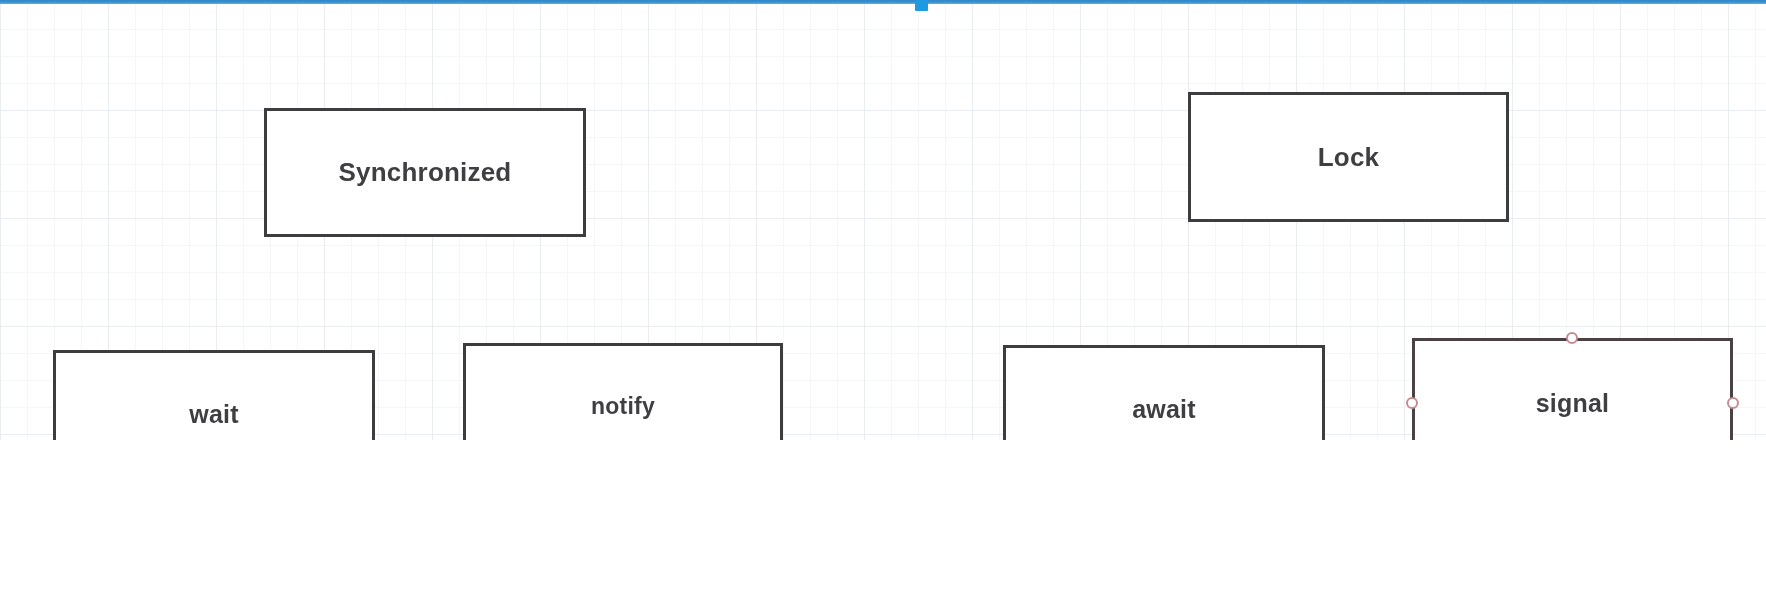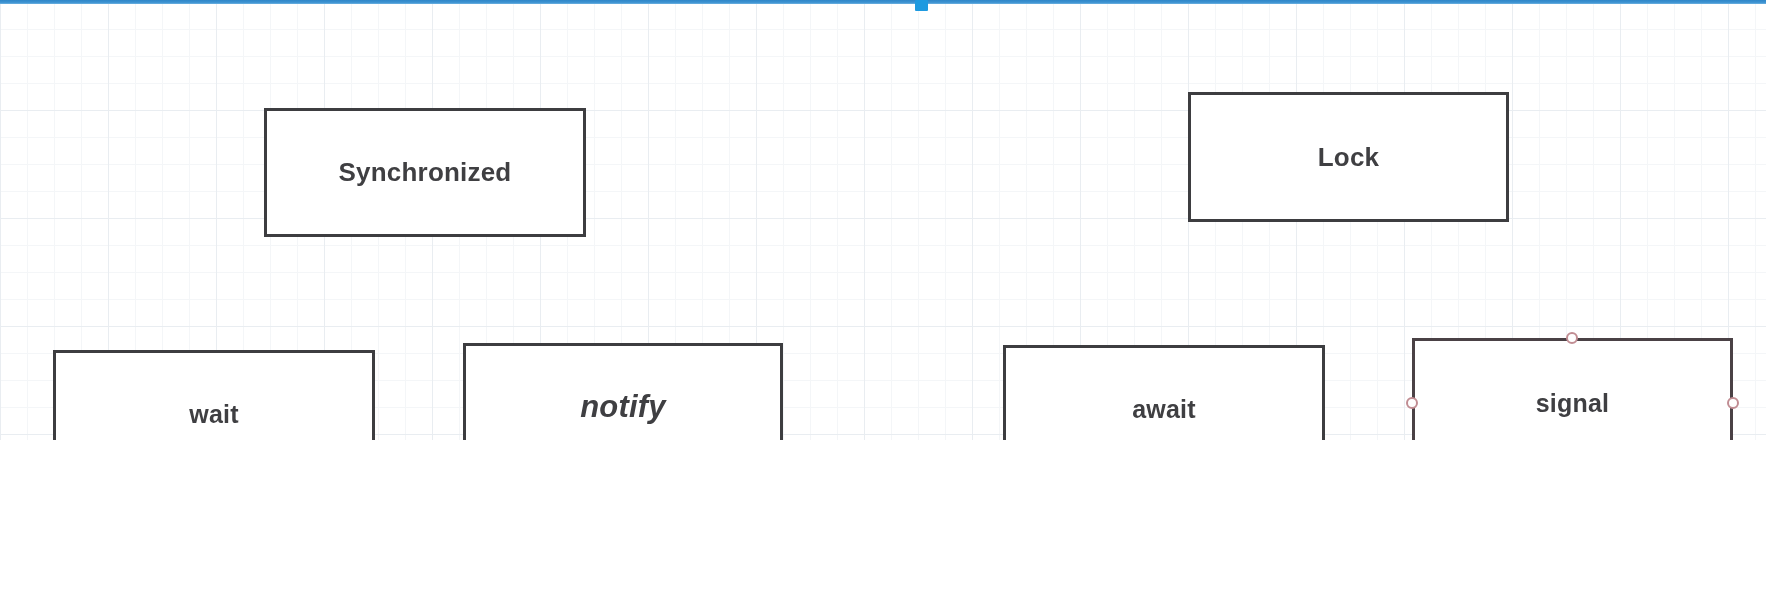--- a/index.html
+++ b/index.html
@@ -114,21 +114,21 @@
   .shape-synchronized { left: 264px;  top: 108px; width: 322px; height: 129px; }
   .shape-synchronized .shape-label { font-size: 26px; }
 
   .shape-lock         { left: 1188px; top: 92px;  width: 321px; height: 130px; }
   .shape-lock .shape-label { font-size: 26px; }
 
   .shape-wait         { left: 53px;   top: 350px; width: 322px; height: 128px; }
   .shape-wait .shape-label { font-size: 25px; }
 
   .shape-notify       { left: 463px;  top: 343px; width: 320px; height: 127px; }
-  .shape-notify .shape-label { font-size: 31px; font-style: italic; }
+  .shape-notify .shape-label { font-size: 23px; }
 
   .shape-await        { left: 1003px; top: 345px; width: 322px; height: 128px; }
   .shape-await .shape-label { font-size: 25px; text-align: right; }
 
   
   .shape-signal       { left: 1412px; top: 338px; width: 321px; height: 130px; border-color: #4a4145; }
   .shape-signal .shape-label { font-size: 25px; }
 
   
   .conn-handle {

